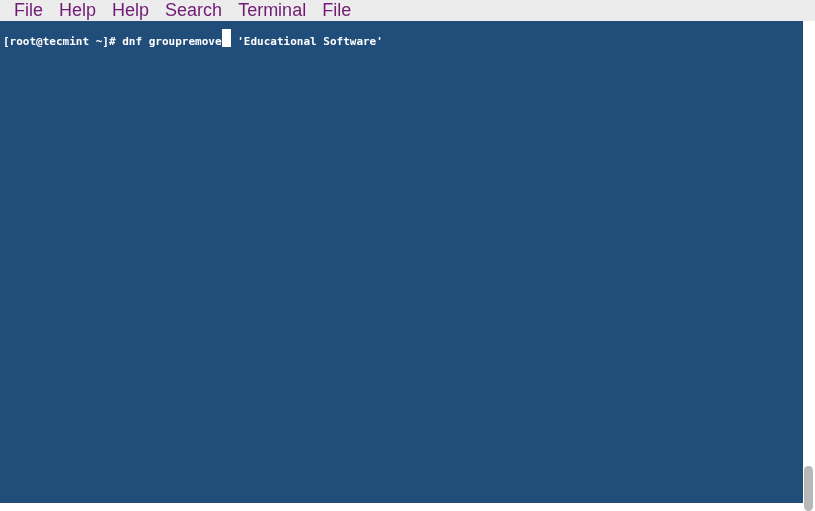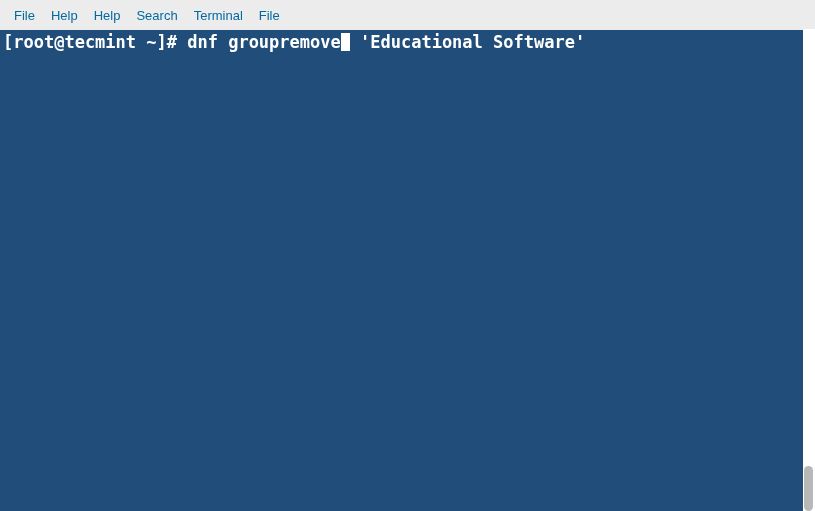--- a/index.html
+++ b/index.html
@@ -10,40 +10,40 @@
     body {
       width: 815px;
       height: 511px;
       font-family: sans-serif;
       background: #ffffff;
       overflow: hidden;
       position: relative;
     }
     .menubar {
       background: #ececec;
-      height: 30px;
+      height: 21px;
       display: flex;
       align-items: center;
       padding: 0 6px;
-      font-size: 13px;
-      color: #0369a1;
+      font-size: 18px;
+      color: #701a75;
     }
     .menubar-item {
       padding: 4px 8px;
       cursor: pointer;
     }
     .terminal-area {
       background: #204d7a;
       width: 803px;
       height: 482px;
       position: relative;
       font-family: "DejaVu Sans Mono", "Liberation Mono", monospace;
-      font-size: 17px;
+      font-size: 11px;
       line-height: 20px;
-      padding: 2px 3px;
+      padding: 8px 3px;
       color: #ffffff;
       font-weight: bold;
     }
     .terminal-line {
       white-space: pre;
     }
     .cursor-block {
       background: #ffffff;
       color: #204d7a;
       display: inline-block;

